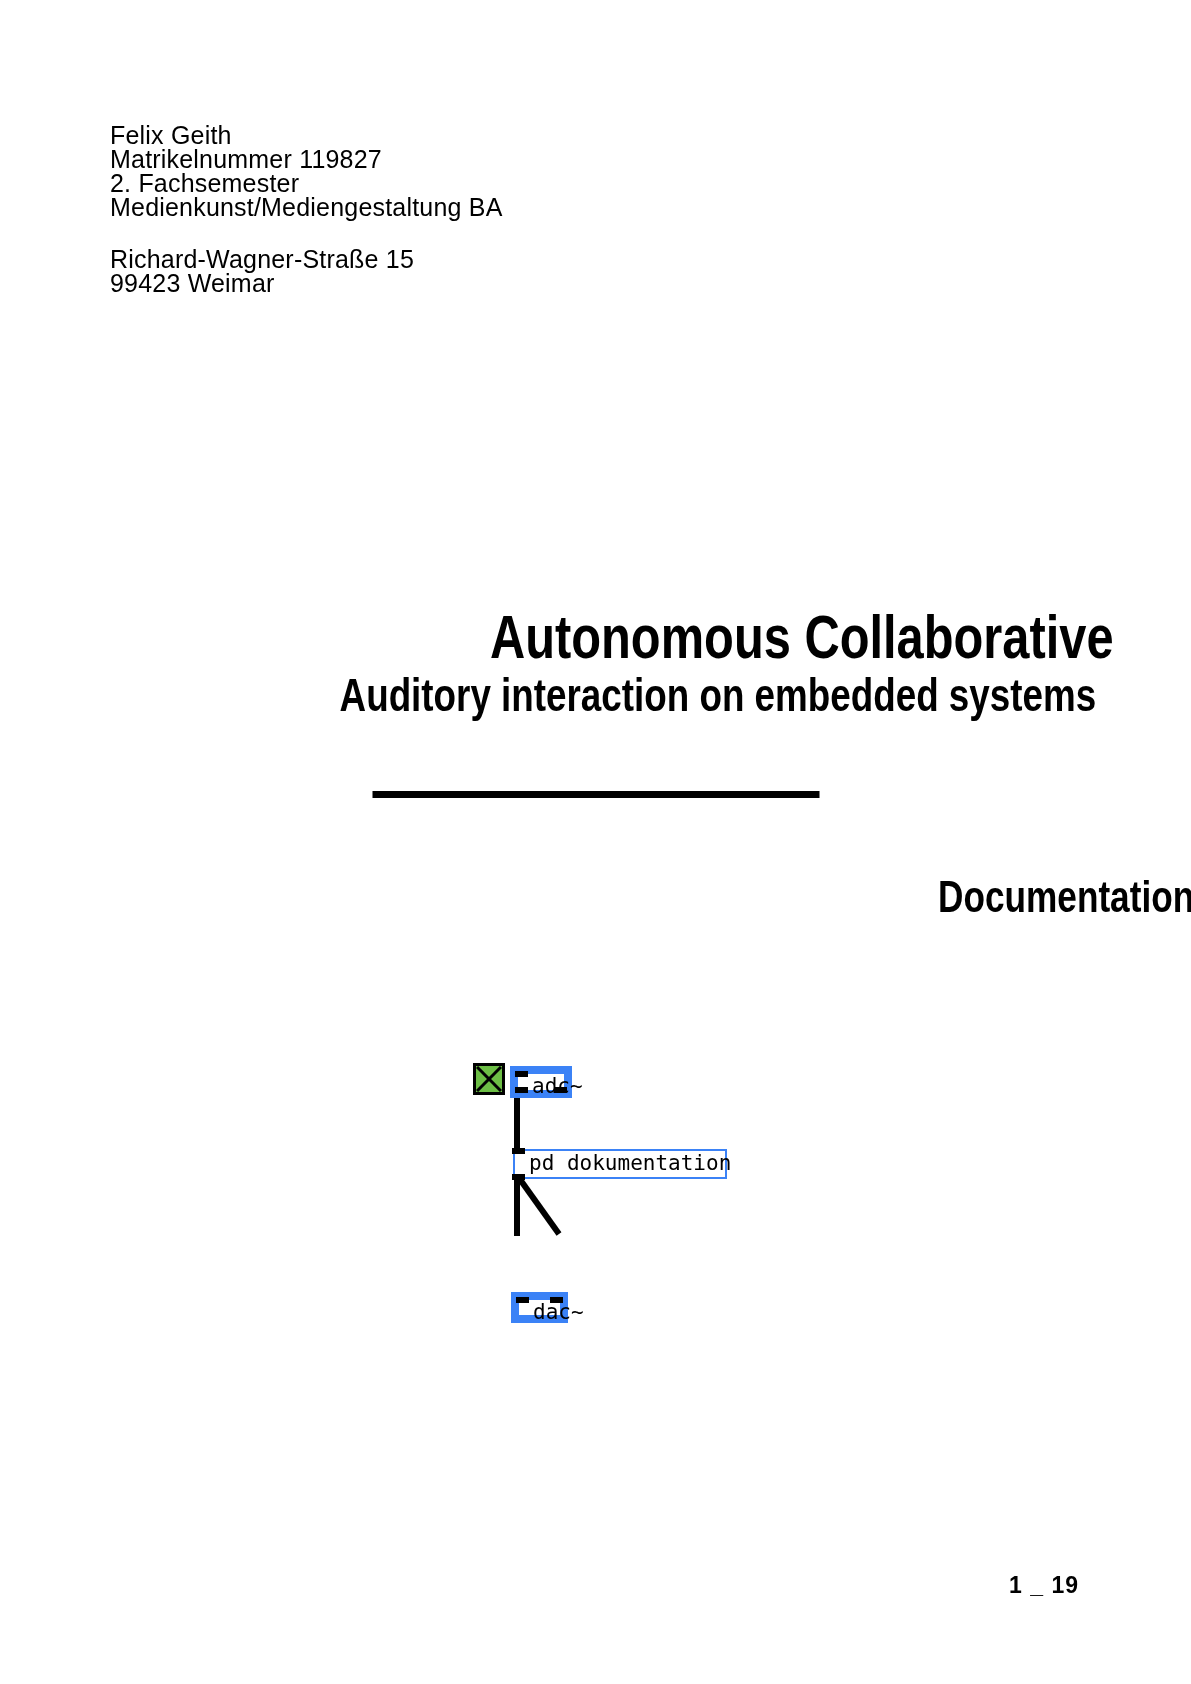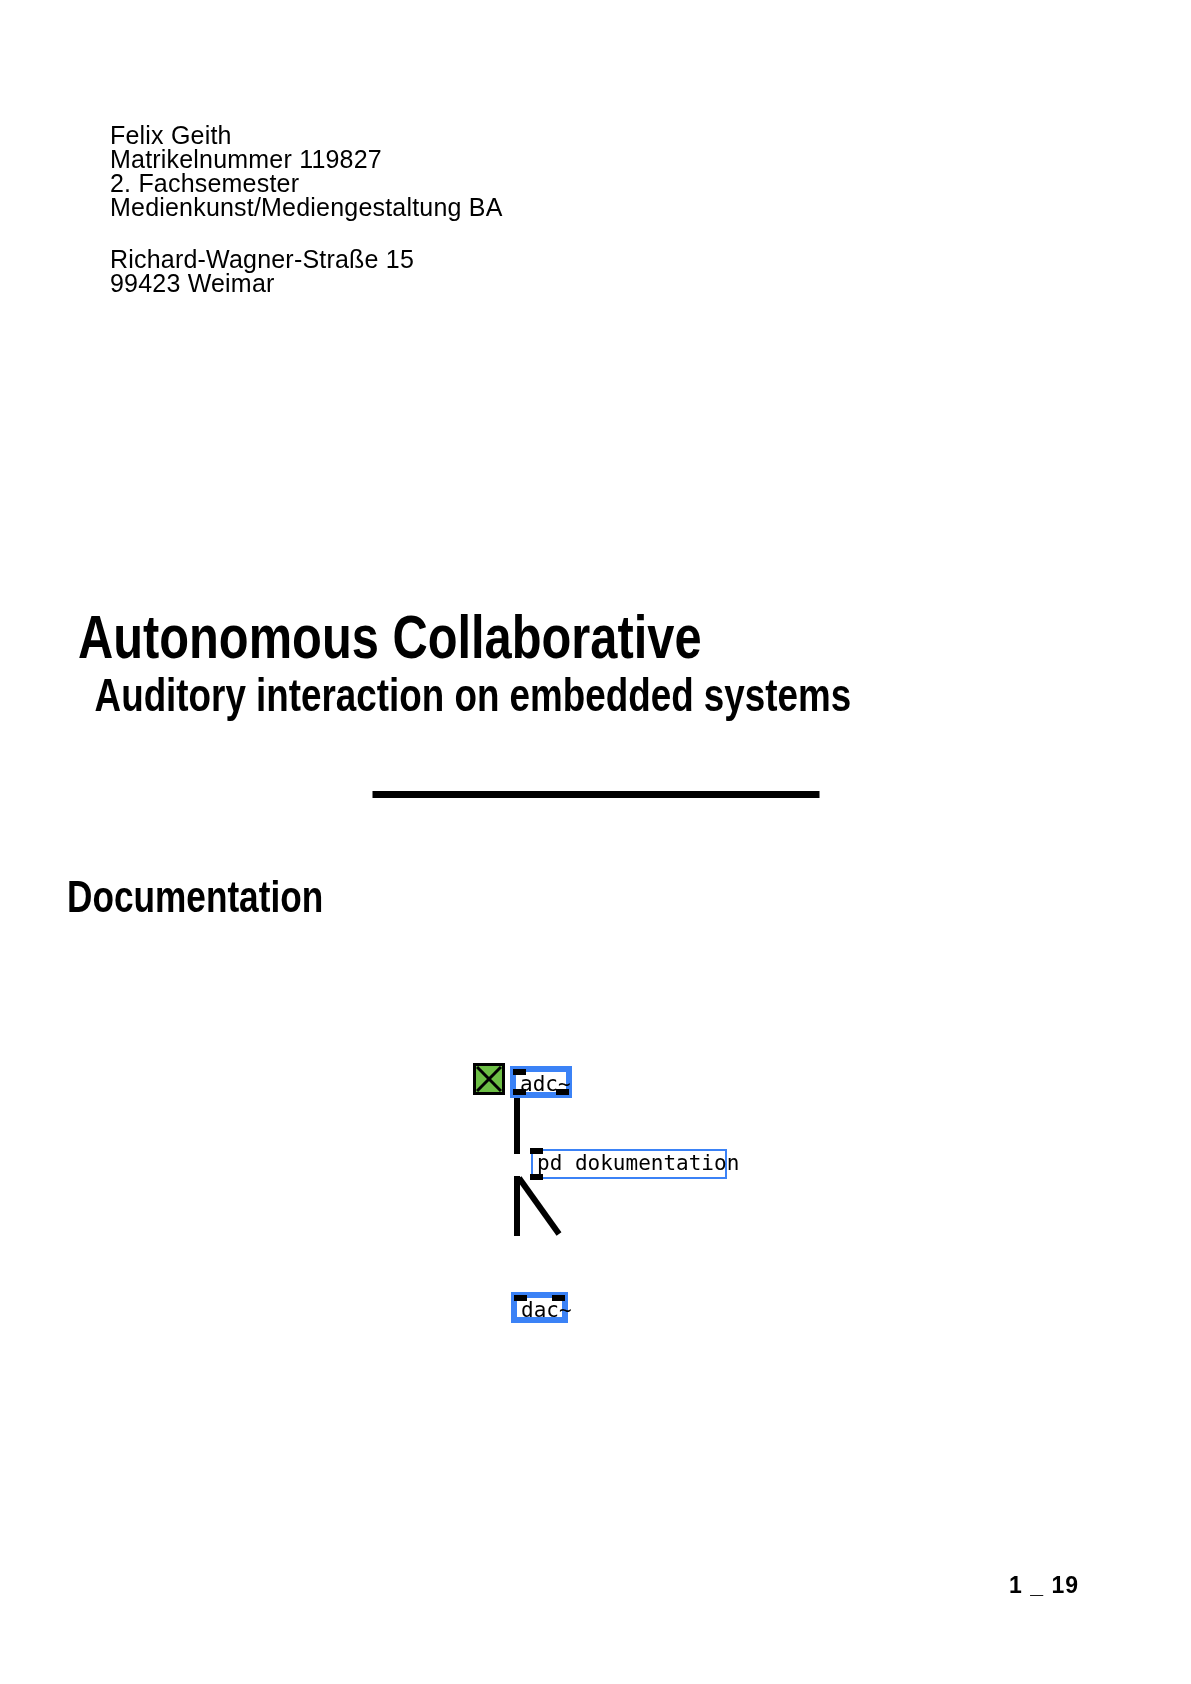--- a/index.html
+++ b/index.html
@@ -29,21 +29,21 @@
     white-space: nowrap;
     margin-top: 24px;
   }
   .author-gap { height: 28px; }
 
   
   .center-line {
     position: absolute;
     left: 0;
     width: 1191px;
-    text-align: left;
+    text-align: right;
     line-height: 1;
     white-space: nowrap;
   }
   .condensed {
     display: inline-block;
     transform: scaleX(0.80);
     transform-origin: 50% 50%;
   }
   .main-title     { top: 607px; font-size: 61px; font-weight: bold; }
   .subtitle       { top: 672px; font-size: 46px; font-weight: bold; }
@@ -63,30 +63,30 @@
   .patch-cords {
     position: absolute;
     left: 0;
     top: 0;
     pointer-events: none;
   }
   .pd-box {
     position: absolute;
     box-sizing: border-box;
     background: #ffffff;
-    border: 6px solid #3b82f6;
+    border: 8px solid #3b82f6;
     font-family: "DejaVu Sans Mono", monospace;
     font-size: 21px;
     line-height: 25px;
     color: #000000;
-    padding: 0 4px;
+    padding: 0 14px;
     white-space: nowrap;
   }
   .pd-adc { left: 510px; top: 1066px; width: 62px; height: 32px; }
-  .pd-sub { left: 531px; top: 1149px; width: 196px; height: 30px; border-width: 2px; line-height: 25px; }
+  .pd-sub { left: 513px; top: 1149px; width: 214px; height: 30px; border-width: 2px; line-height: 25px; }
   .pd-dac { left: 511px; top: 1292px; width: 57px; height: 31px; }
 
   .nub {
     position: absolute;
     width: 13px;
     height: 6px;
     background: #000000;
   }
   .nub.tl { left: -3px; top: -3px; }
   .nub.tr { right: -3px; top: -3px; }

